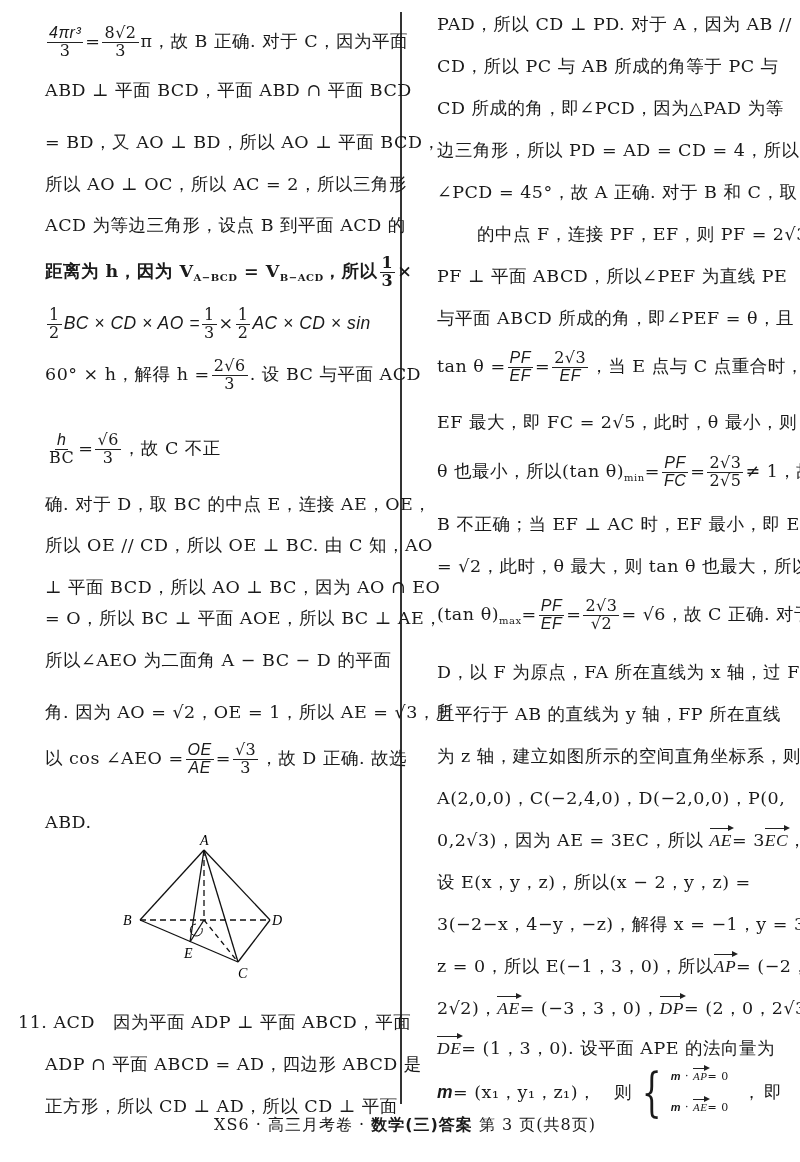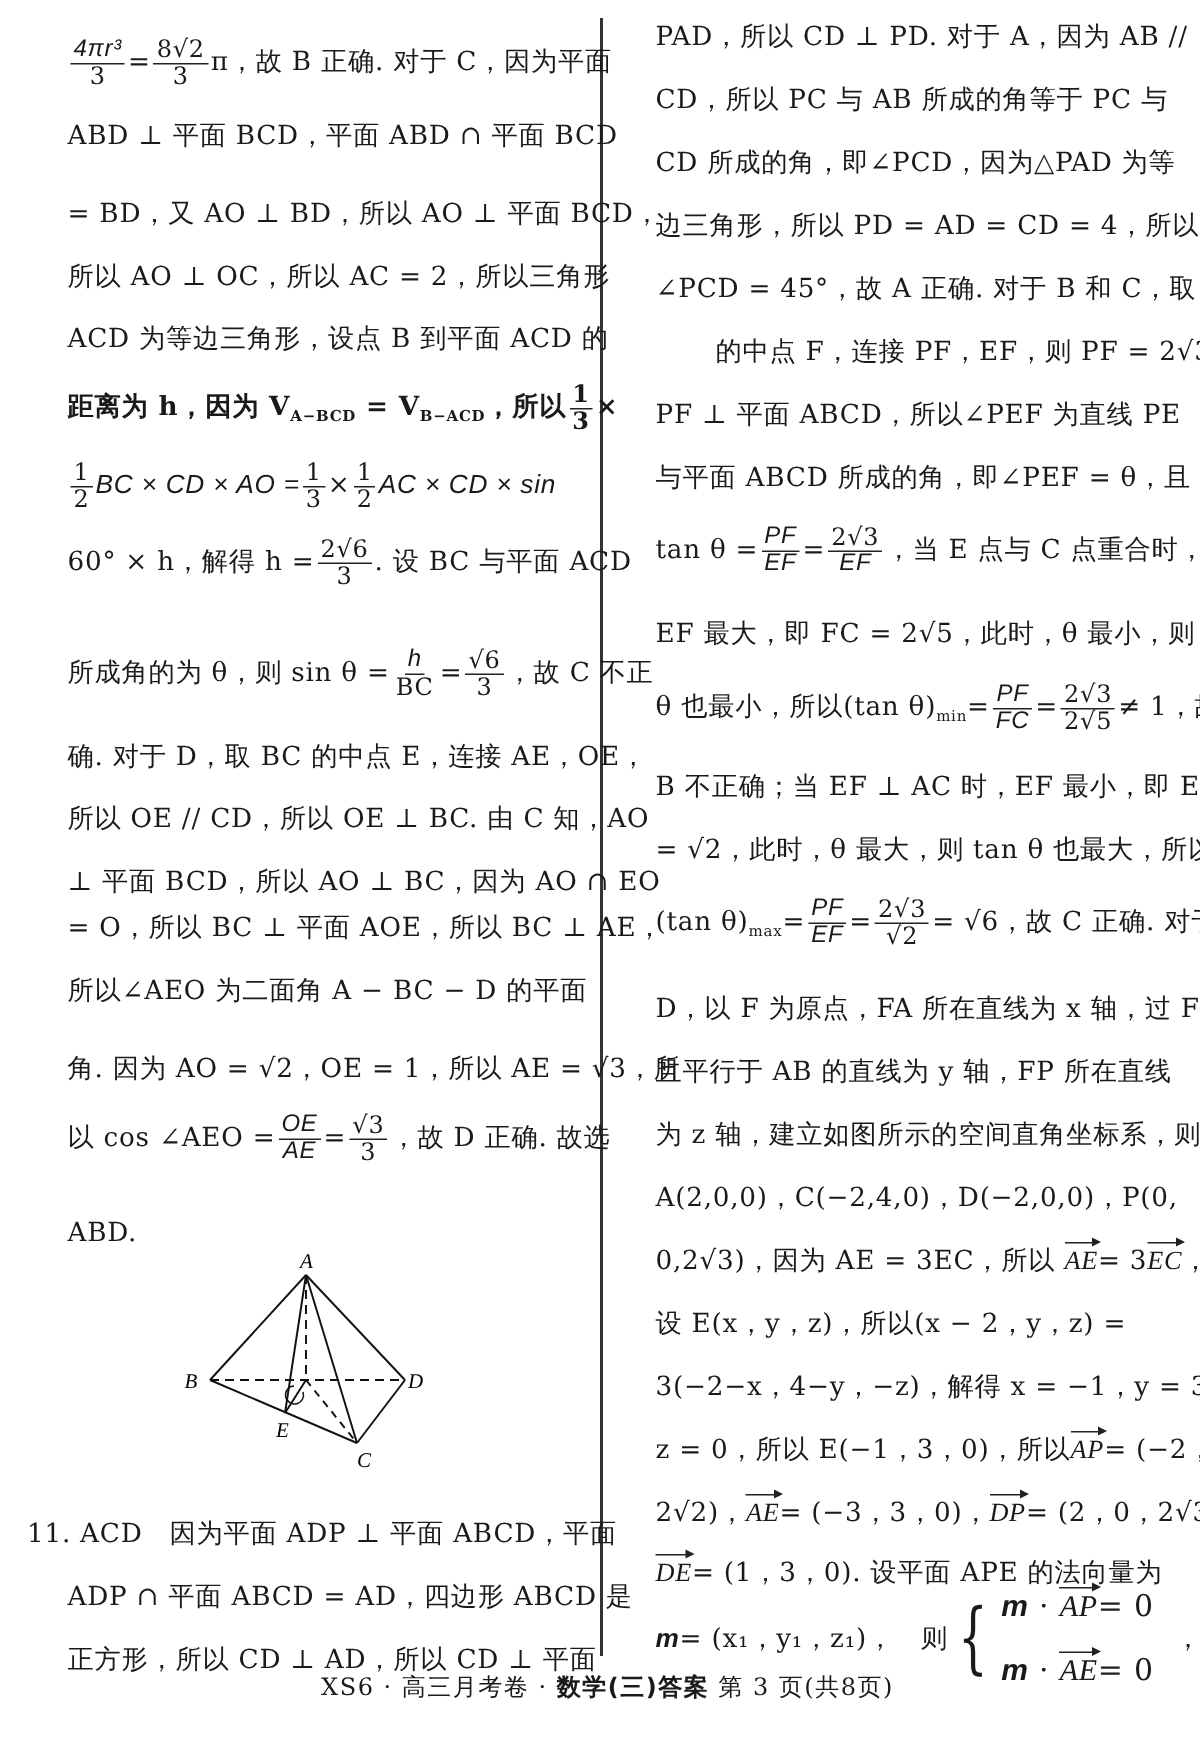--- a/index.html
+++ b/index.html
@@ -43,21 +43,21 @@
   }
   .bold { font-weight: bold; }
   .figure { position: absolute; left: 120px; top: 832px; width: 170px; height: 150px; }
   .footer {
     position: absolute; top: 1115px; left: 5px; width: 800px; text-align: center;
     font-size: 16px; letter-spacing: 1px;
   }
   .footer .b { font-weight: bold; font-family: "DejaVu Sans", sans-serif; }
   .brace-sys { display: inline-flex; align-items: center; }
   .brace { font-size: 52px; line-height: 1; font-weight: 200; margin-right: 2px; transform: scaleX(0.6); }
-  .sys-rows { display: flex; flex-direction: column; gap: 18px; font-size: 20px; }
+  .sys-rows { display: flex; flex-direction: column; gap: 18px; font-size: 11px; }
 </style>
 </head>
 <body>
 
 <div class="divider"></div>
 
 <div class="col col-left">
   <div class="line" style="top:25px;">
     <span>
       <span class="frac">
@@ -98,21 +98,21 @@
   <div class="line" style="top:358px;">
     <span>
       <span>60° × h，解得 h =</span><span class="frac">
           <span class="num">2√6</span>
           <span class="den">3</span>
         </span><span>. 设 BC 与平面 ACD</span>
     </span>
   </div>
   <div class="line" style="top:432px;">
     <span>
-      <span>所成角的为 θ，则 sin θ =</span><span class="frac">
+      <span class="frac">
           <span class="num i">h</span>
           <span class="den">BC</span>
         </span><span>=</span><span class="frac">
           <span class="num">√6</span>
           <span class="den">3</span>
         </span><span>，故 C 不正</span>
     </span>
   </div>
   <div class="line" style="top:492px;">确. 对于 D，取 BC 的中点 E，连接 AE，OE，</div>
   <div class="line" style="top:533px;">所以 OE // CD，所以 OE ⊥ BC. 由 C 知，AO</div>

